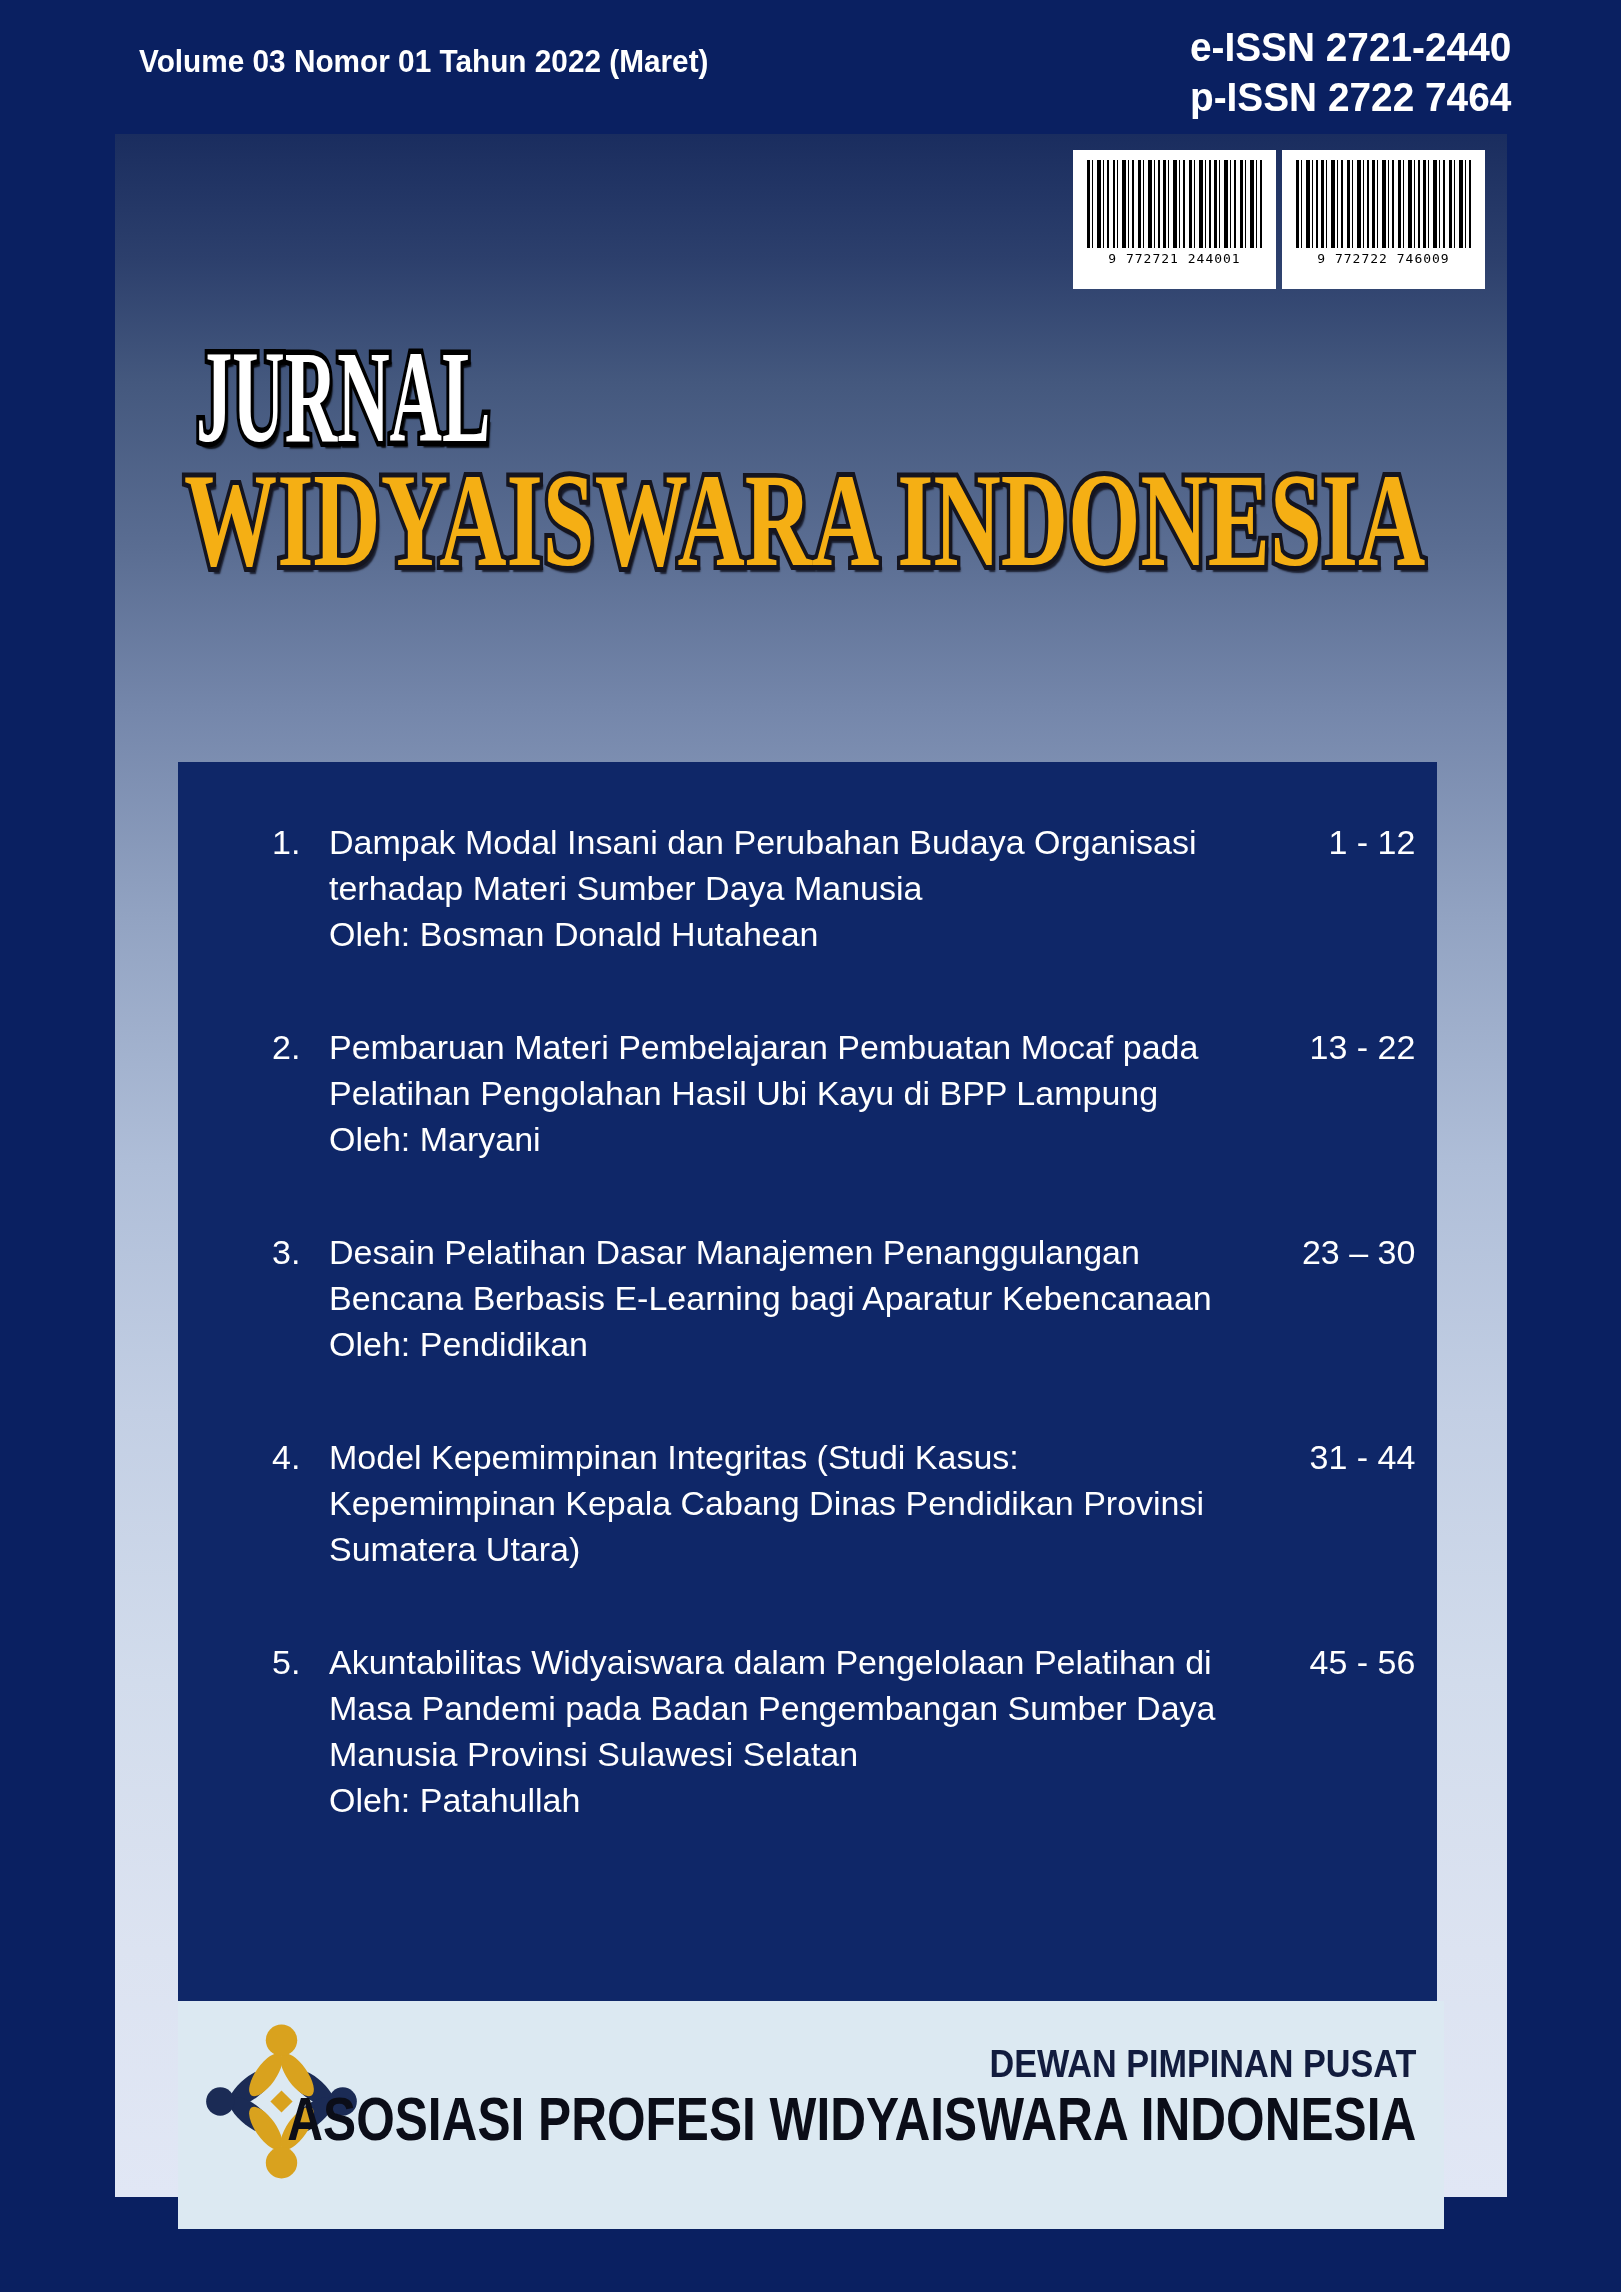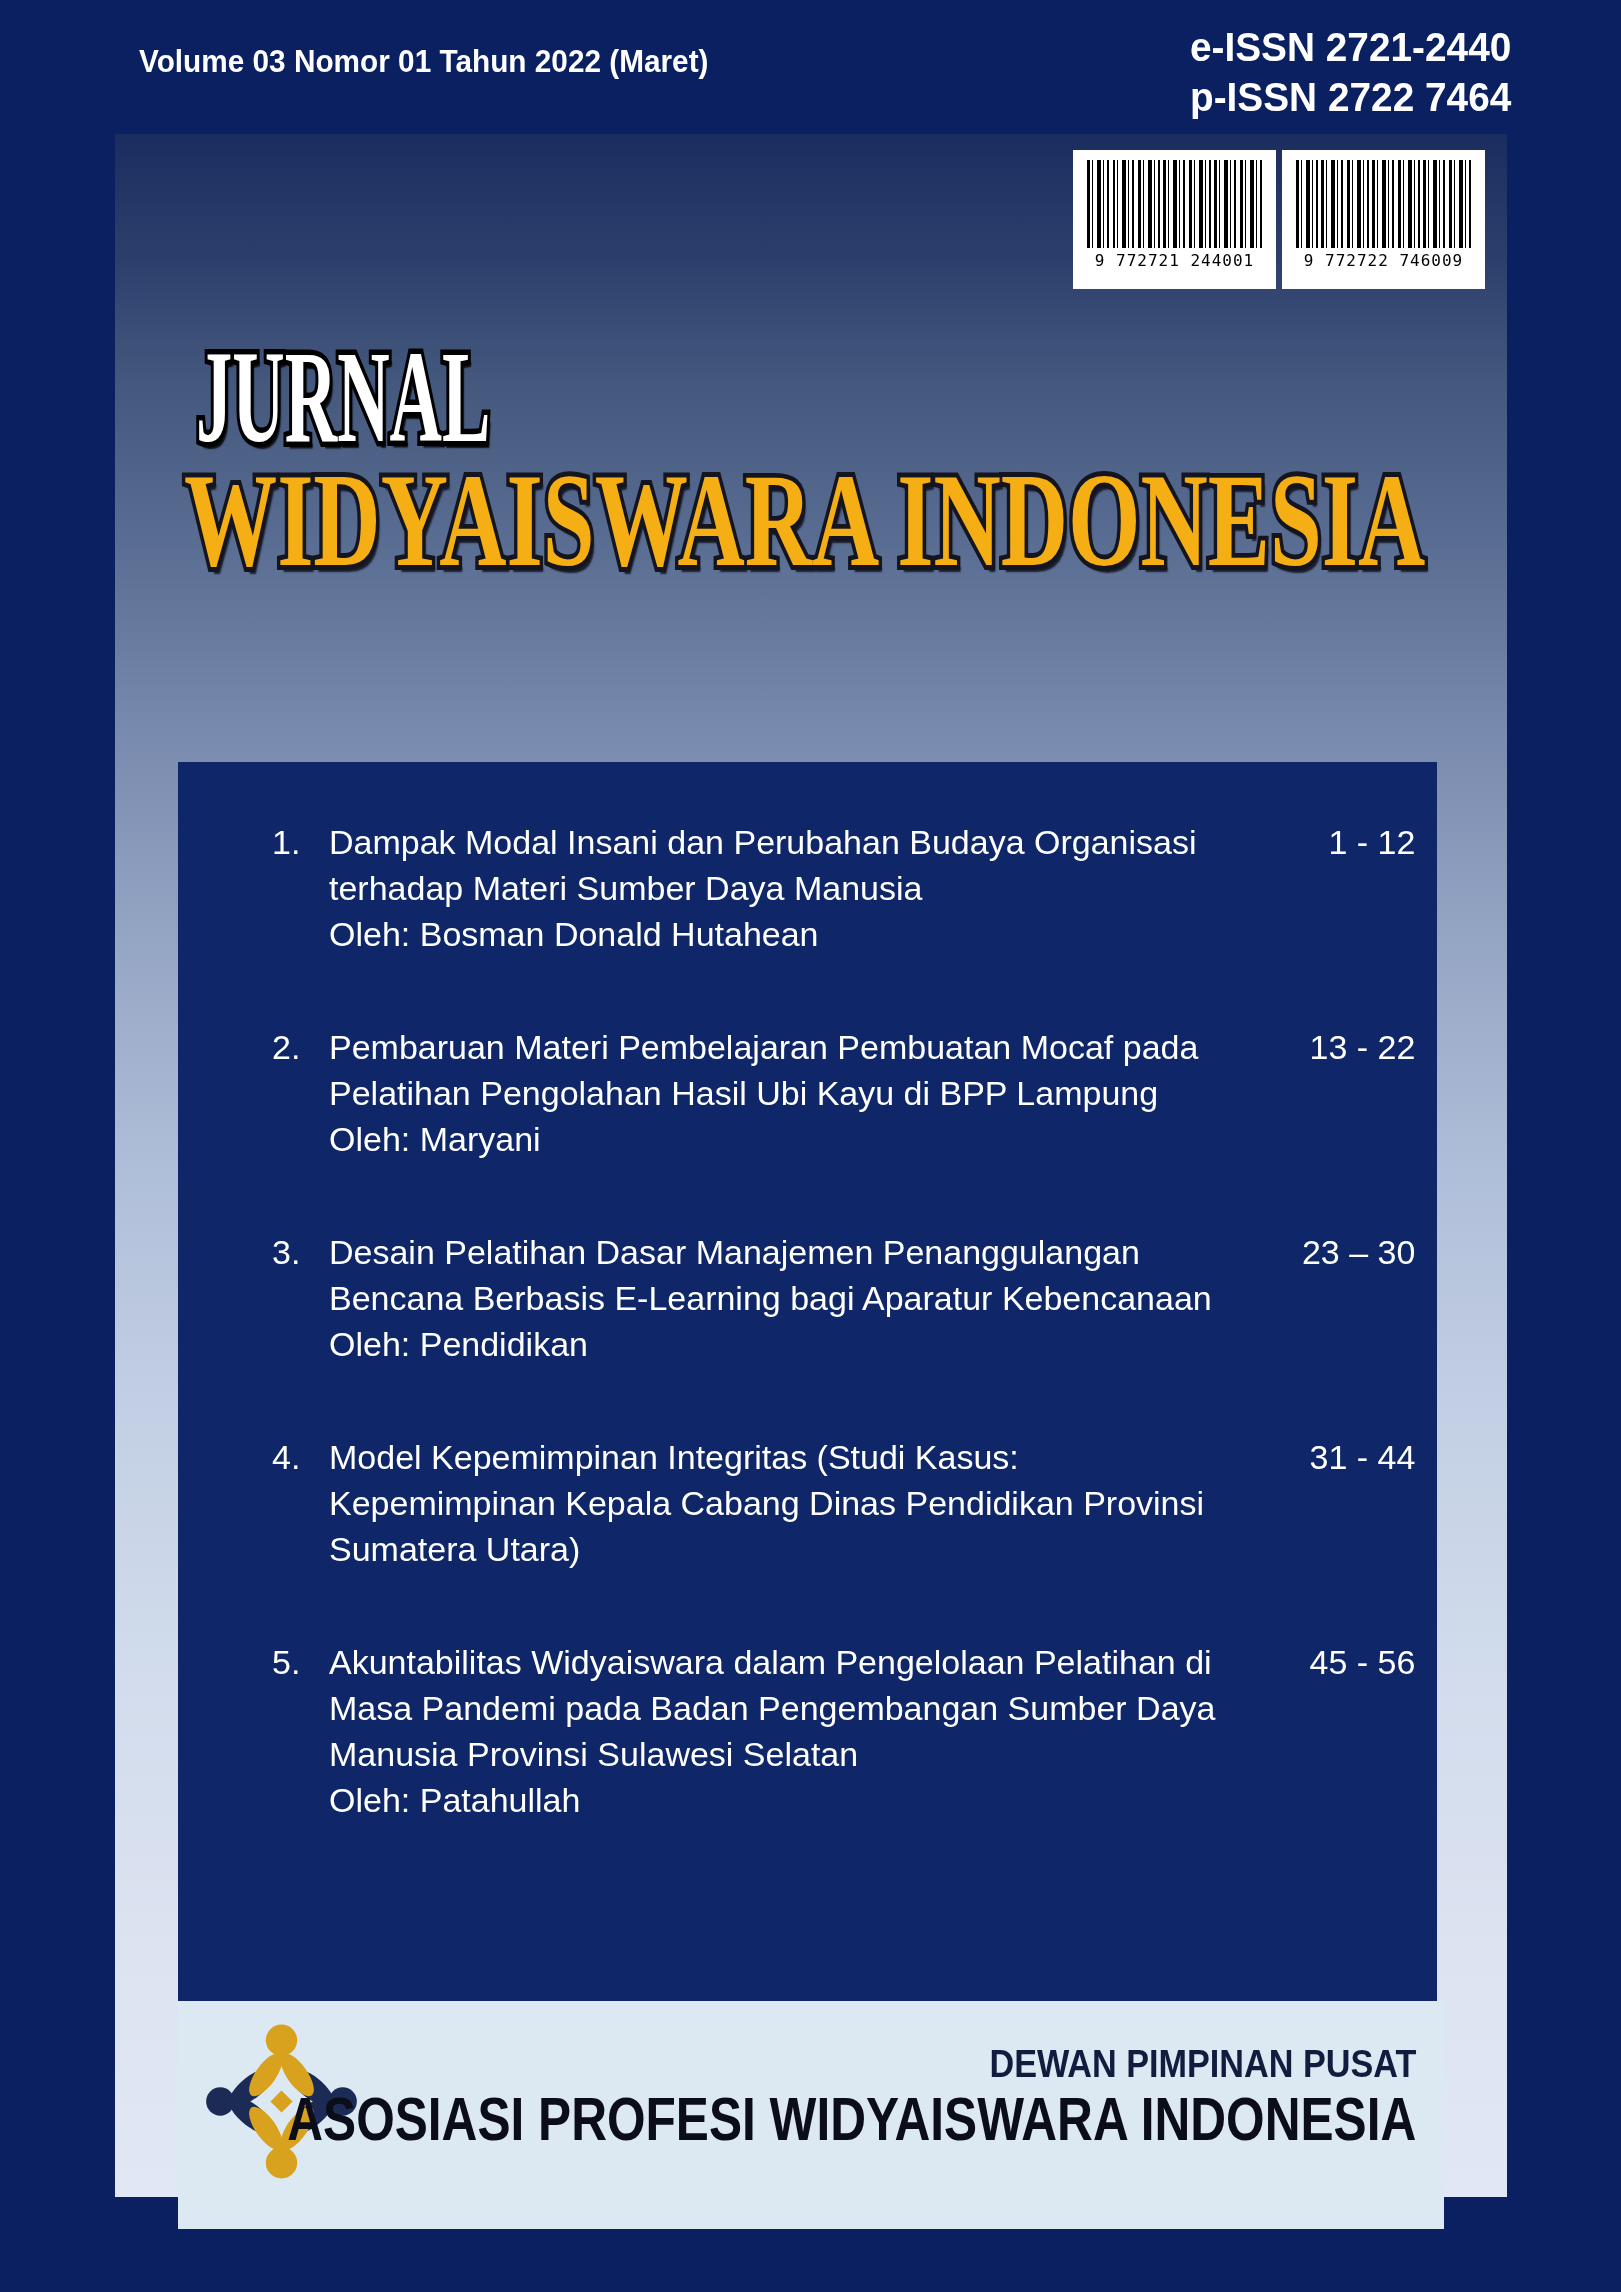--- a/index.html
+++ b/index.html
@@ -45,21 +45,21 @@
   .bars{
     width:176px;height:88px;margin:0 auto;
     background:repeating-linear-gradient(90deg,
       #000 0 2.9px,#fff 2.9px 4.9px,#000 4.9px 5.9px,#fff 5.9px 9.8px,
       #000 9.8px 13.7px,#fff 13.7px 15.7px,#000 15.7px 16.7px,#fff 16.7px 19.6px,
       #000 19.6px 21.6px,#fff 21.6px 25.5px);
   }
   .bc-num{
     margin-top:2.9px;text-align:center;
     font-family:"DejaVu Sans Mono", monospace;
-    font-size:16px;color:#000;letter-spacing:1px;white-space:nowrap;
+    font-size:13px;color:#000;letter-spacing:1px;white-space:nowrap;
   }
 
   
   .big-title{line-height:1;white-space:nowrap;font-family:"Liberation Serif", serif;font-weight:bold;}
   .big-title .layer{position:absolute;left:0;top:0;}
   .t-jurnal{left:196px;top:331px;font-size:132px;transform:scaleX(.55);transform-origin:left top;}
   .t-jurnal .stroke{-webkit-text-stroke:10.8px #000;color:#000;text-shadow:5.9px 6.9px 2px rgba(0,0,0,.85);}
   .t-jurnal .fill{color:#ffffff;}
   .t-widya{left:184px;top:453px;font-size:134px;transform:scaleX(.695);transform-origin:left top;}
   .t-widya .stroke{-webkit-text-stroke:9.8px #15151f;color:#15151f;text-shadow:4.9px 6.9px 2px rgba(10,10,20,.8);}

